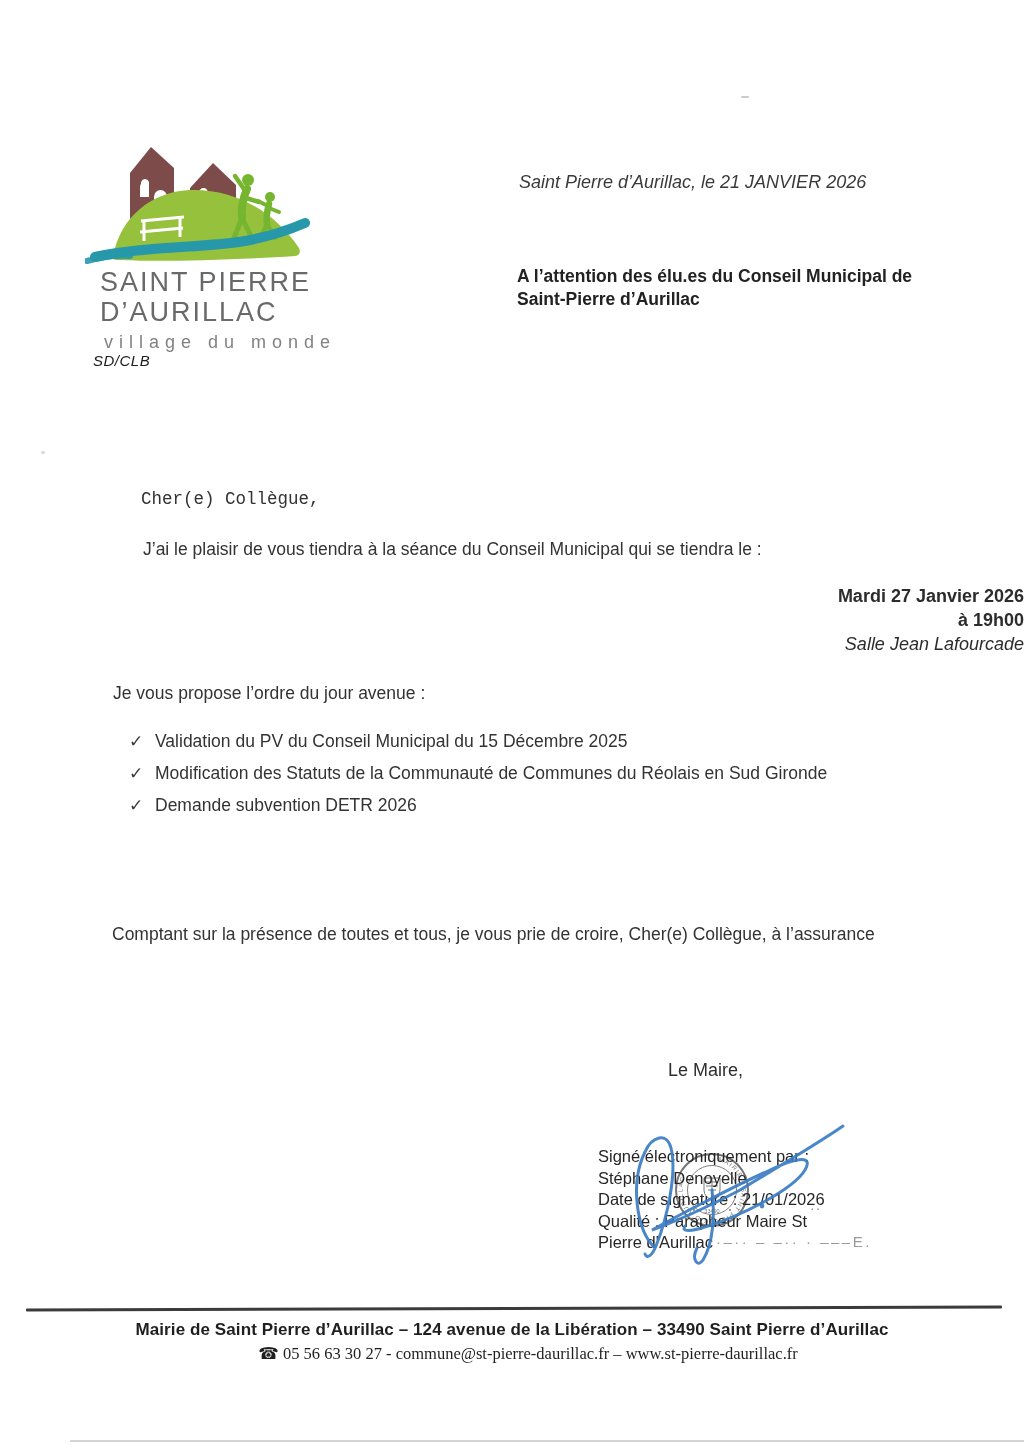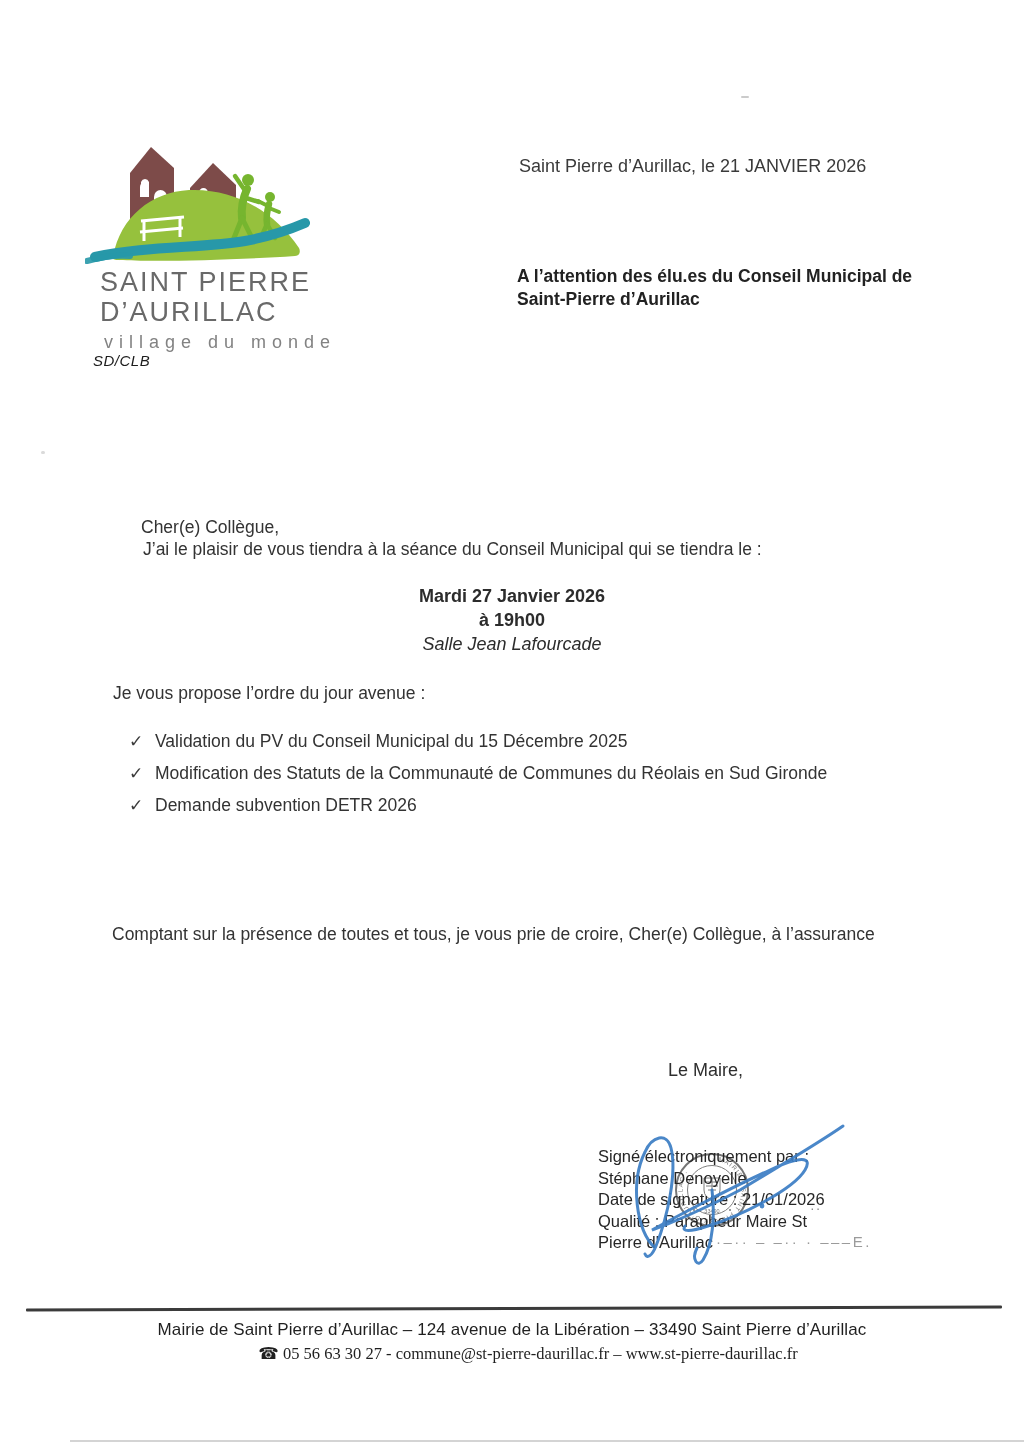--- a/index.html
+++ b/index.html
@@ -26,46 +26,46 @@
   .logo-title.l2{top:296px;}
   .logo-sub{
     left:104px;top:332px;width:230px;
     font-size:18px;letter-spacing:6px;color:#828282;white-space:nowrap;
   }
   .logo-ref{
     left:93px;top:352px;
     font-size:15px;font-style:italic;color:#1c1c1c;letter-spacing:.5px;
   }
   
-  .dateline{left:519px;top:156px;font-size:18px;color:#3a3a3a;white-space:nowrap;}
+  .dateline{left:519px;top:172px;font-size:18px;color:#3a3a3a;white-space:nowrap;font-style:italic;}
   .recipient{left:517px;top:265px;width:430px;font-size:17.5px;font-weight:bold;
              color:#222;line-height:23px;}
   
-  .salutation{left:141px;top:517px;font-size:17.5px;}
+  .salutation{left:141px;top:489px;font-size:17.5px;font-family:Liberation Mono, monospace;}
   .intro{left:143px;top:539px;font-size:17.5px;white-space:nowrap;}
-  .meeting{left:0;right:0;top:584px;text-align:center;font-size:18px;line-height:24px;color:#2c2c2c;}
+  .meeting{left:0;right:0;top:584px;text-align:right;font-size:18px;line-height:24px;color:#2c2c2c;}
   .meeting .b{font-weight:bold;}
   .meeting .i{font-style:italic;}
   .agenda-intro{left:113px;top:683px;font-size:17.5px;}
   .agenda-row{left:129px;font-size:17.5px;white-space:nowrap;color:#333;}
   .agenda-row .check{display:inline-block;width:26px;color:#3c3c3c;font-size:17px;}
   .r0{top:731px}.r1{top:763px}.r2{top:795px}
   .closing{left:112px;top:918px;width:832px;font-size:17.5px;line-height:33px;}
   
   .maire{left:668px;top:1060px;font-size:18px;color:#2e2e2e;}
   .stamp{left:672px;top:1150px;width:80px;height:80px;opacity:.78;filter:blur(.3px);}
   .esign{left:598px;top:1146px;font-size:16.5px;line-height:21.5px;color:#262626;width:300px;}
   .ink{left:590px;top:1108px;width:300px;height:168px;}
   .faded{left:716px;top:1233px;font-size:15px;color:#9b9b9b;letter-spacing:2.5px;white-space:nowrap;}
   .tinydots{left:810px;top:1200px;font-size:14px;color:#8d8d8d;letter-spacing:1px;}
   
   .footer-rule{left:26px;top:1307px;width:976px;height:2.6px;background:#3b3b3b;
                transform:rotate(-0.18deg);border-radius:1px;}
   .footer1{left:0;right:0;top:1320px;text-align:center;
-           font-size:17px;font-weight:normal;color:#1f1f1f;letter-spacing:.1px;white-space:nowrap;}
+           font-size:17px;font-weight:bold;color:#1f1f1f;letter-spacing:.1px;white-space:nowrap;}
   .footer2{left:0;right:0;top:1344px;text-align:center;padding-left:32px;
            font-family:"Liberation Serif",serif;font-size:16.5px;color:#1f1f1f;white-space:nowrap;}
   
   .art-top{left:741px;top:96px;width:8px;height:2px;background:#a8a8a8;opacity:.6;border-radius:1px;}
   .art-left{left:41px;top:451px;width:4px;height:3px;background:#c2c2c2;opacity:.6;border-radius:2px;}
   .art-bottom{left:70px;top:1440px;width:954px;height:2px;background:#b0b0b0;opacity:.55;}
 </style>
 </head>
 <body>
 

